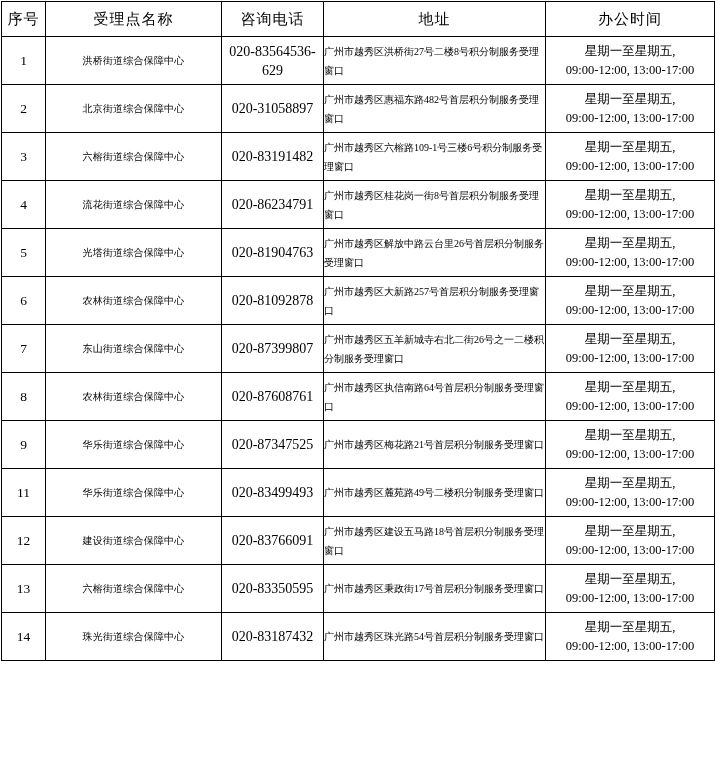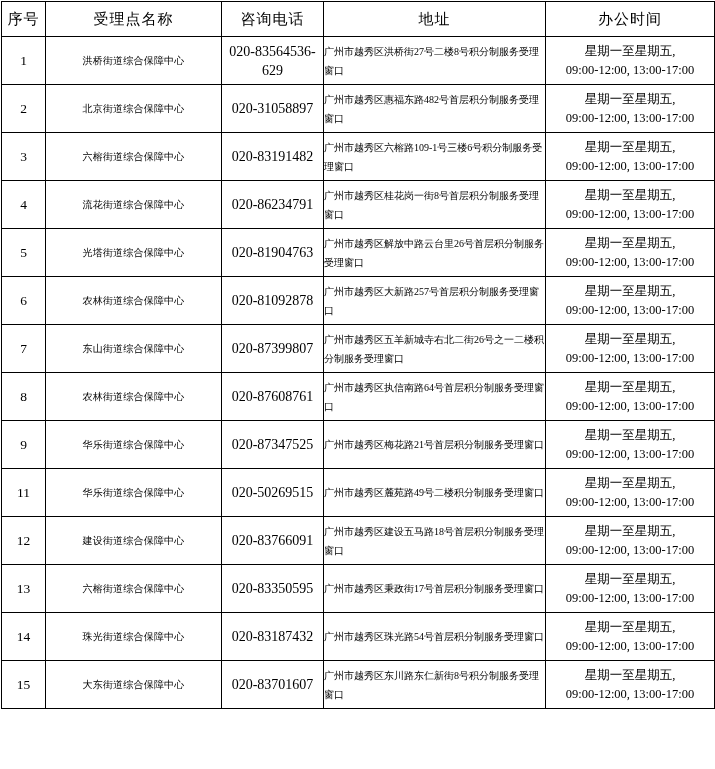--- a/index.html
+++ b/index.html
@@ -197,21 +197,21 @@
         <td class="time">
           <span class="l1">星期一至星期五,</span>
           <span class="l2">09:00-12:00,  13:00-17:00</span>
         </td>
       </tr>
 
 
       <tr>
         <td class="no">11</td>
         <td class="name">华乐街道综合保障中心</td>
-        <td class="phone">020-50269515</td>
+        <td class="phone">020-83499493</td>
         <td class="addr">广州市越秀区麓苑路49号二楼积分制服务受理窗口</td>
         <td class="time">
           <span class="l1">星期一至星期五,</span>
           <span class="l2">09:00-12:00,  13:00-17:00</span>
         </td>
       </tr>
 
       <tr>
         <td class="no">12</td>
         <td class="name">建设街道综合保障中心</td>
@@ -238,26 +238,16 @@
         <td class="no">14</td>
         <td class="name">珠光街道综合保障中心</td>
         <td class="phone">020-83187432</td>
         <td class="addr">广州市越秀区珠光路54号首层积分制服务受理窗口</td>
         <td class="time">
           <span class="l1">星期一至星期五,</span>
           <span class="l2">09:00-12:00,  13:00-17:00</span>
         </td>
       </tr>
 
-      <tr>
-        <td class="no">15</td>
-        <td class="name">大东街道综合保障中心</td>
-        <td class="phone">020-83701607</td>
-        <td class="addr">广州市越秀区东川路东仁新街8号积分制服务受理窗口</td>
-        <td class="time">
-          <span class="l1">星期一至星期五,</span>
-          <span class="l2">09:00-12:00,  13:00-17:00</span>
-        </td>
-      </tr>
 
     </tbody>
   </table>
 </div>
 
 </body></html>

